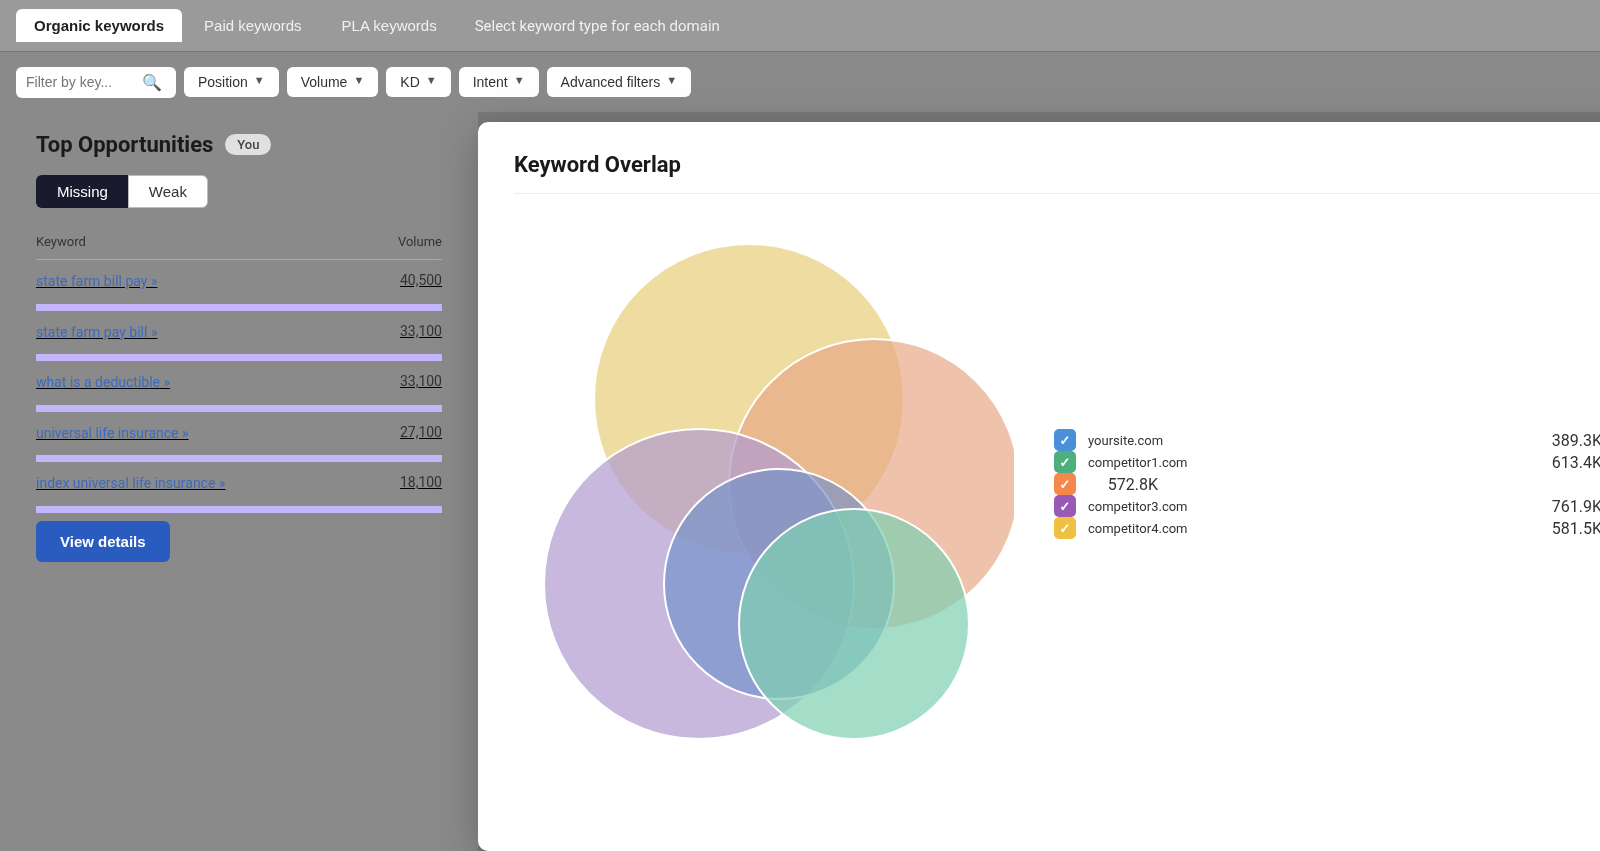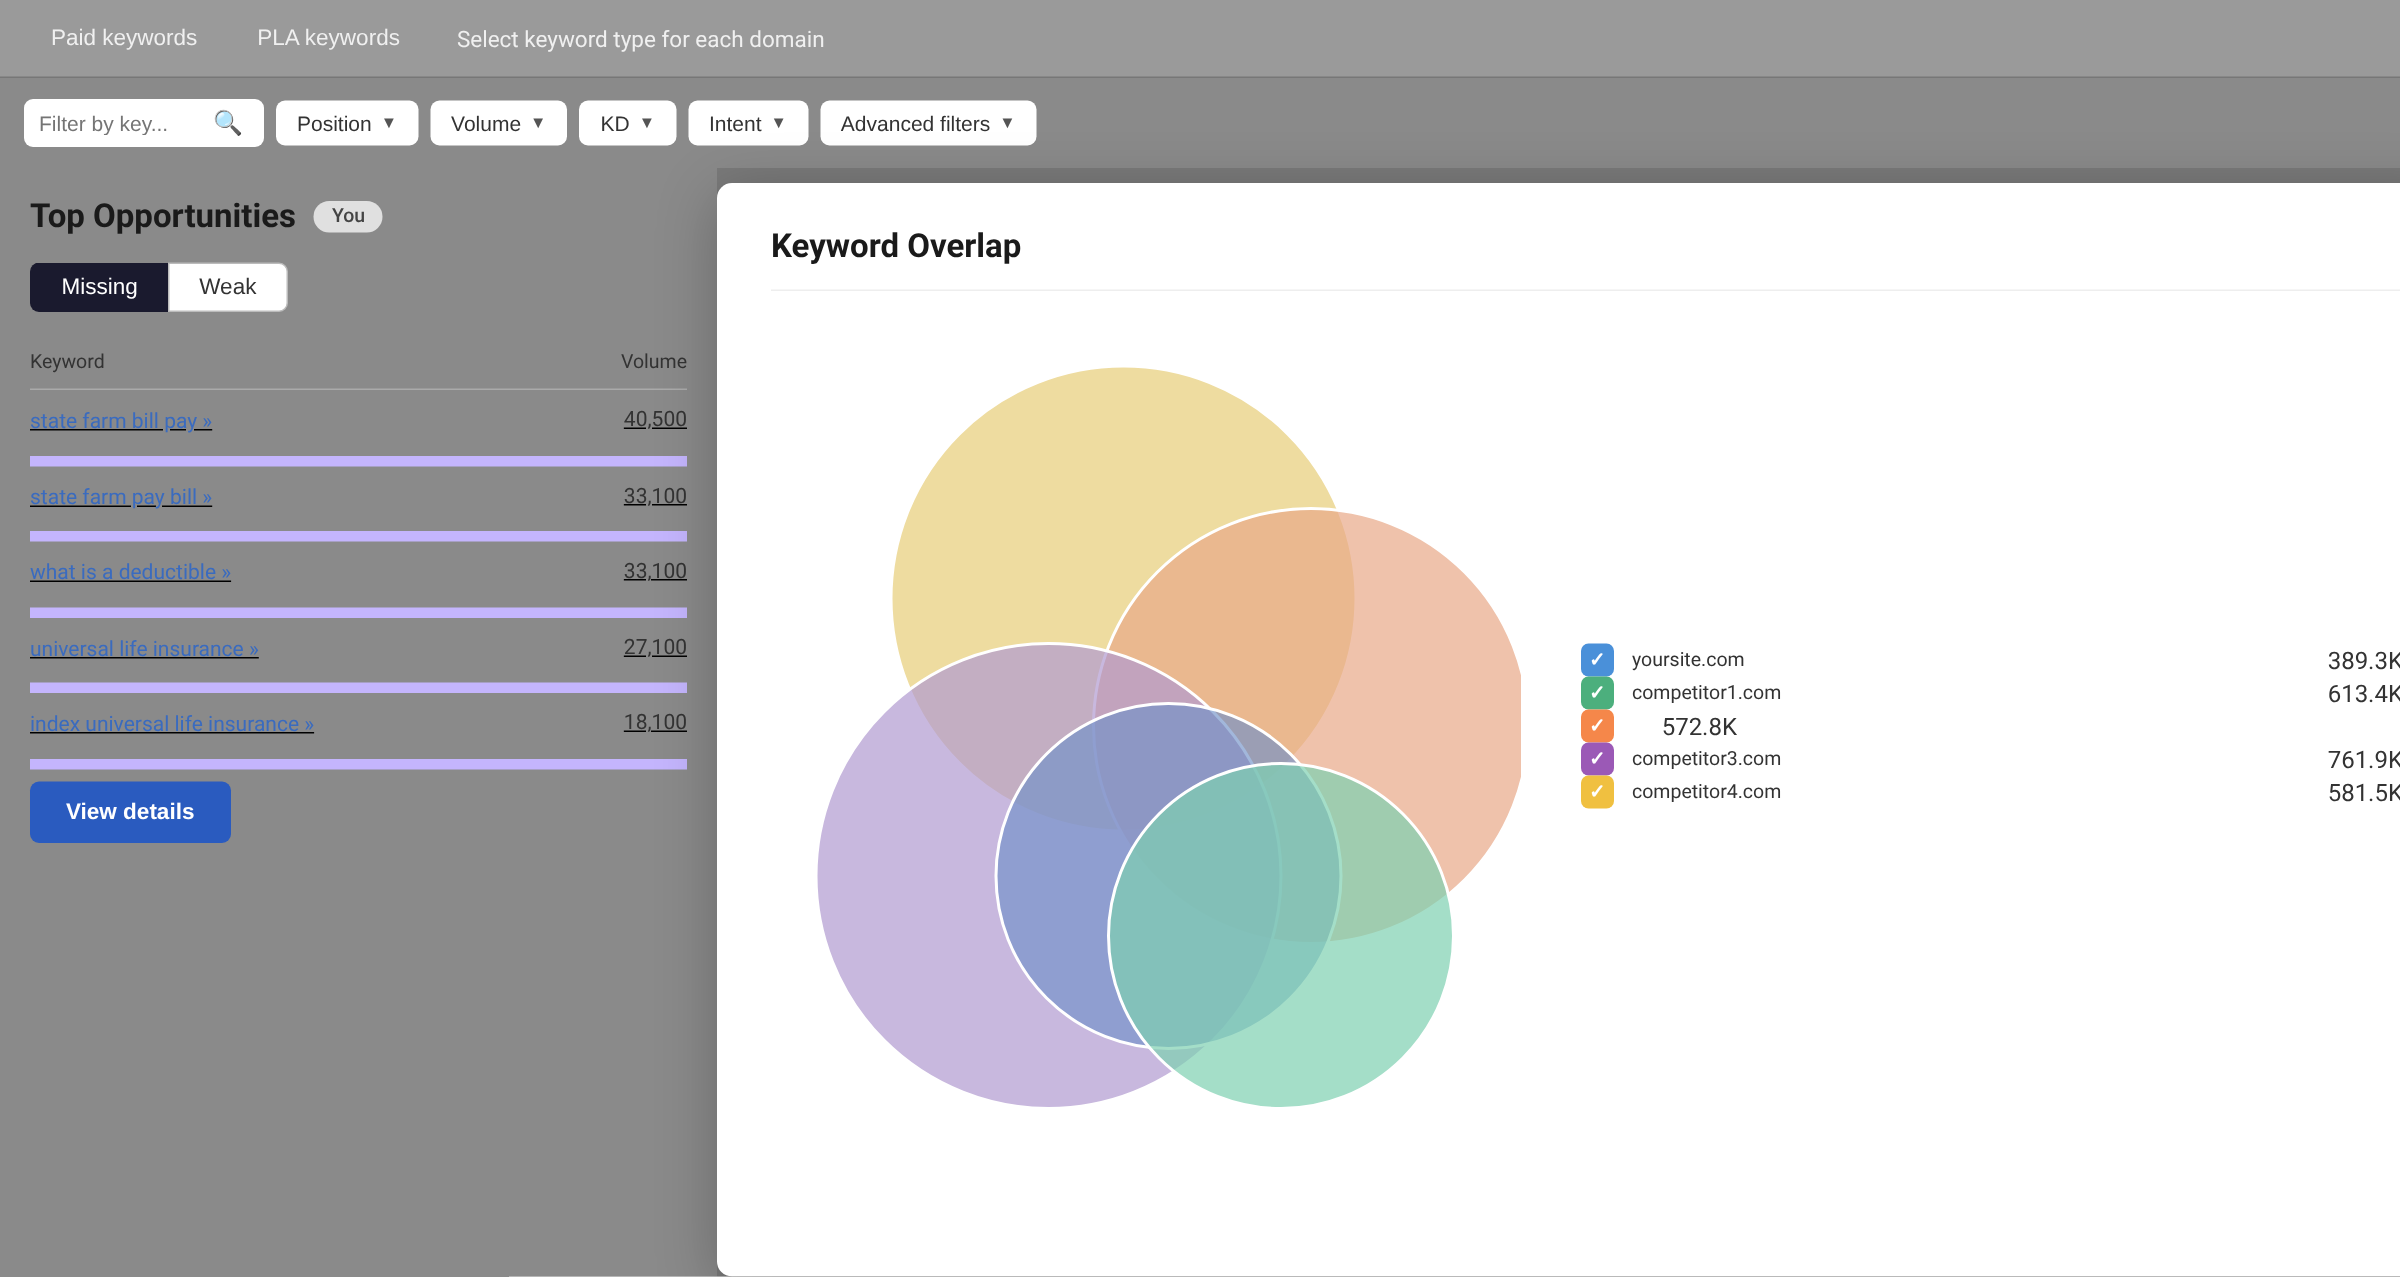--- a/index.html
+++ b/index.html
@@ -77,21 +77,20 @@
     }
     .search-icon-btn {
       background: none;
       border: none;
       cursor: pointer;
       color: #666;
       font-size: 16px;
     }
     .filter-btn {
       display: flex;
-      align-items: center;
       gap: 6px;
       background: #fff;
       border: none;
       border-radius: 6px;
       padding: 7px 14px;
       font-size: 14px;
       font-weight: 500;
       color: #333;
       cursor: pointer;
     }
@@ -104,21 +103,21 @@
     .main-area {
       display: flex;
       height: calc(851px - 52px - 60px);
       position: relative;
     }
 
     
     .left-panel {
       width: 478px;
       background: #8a8a8a;
-      padding: 20px 20px;
+      padding: 20px 36px;
       flex-shrink: 0;
     }
     .top-opp-header {
       display: flex;
       align-items: center;
       gap: 12px;
       margin-bottom: 18px;
     }
     .top-opp-title {
       font-size: 22px;
@@ -292,20 +291,21 @@
       color: #333;
       font-weight: 400;
       min-width: 70px;
       text-align: right;
     }
   </style>
 </head>
 <body>
 
 <div class="tab-bar">
+  <button class="tab active">Organic keywords</button>
   <button class="tab inactive">Paid keywords</button>
   <button class="tab inactive">PLA keywords</button>
   <a class="tab-link">Select keyword type for each domain</a>
 </div>
 
 <div class="filter-bar">
   <div class="filter-search">
     <input type="text" placeholder="Filter by key..." style="">
     <button class="search-icon-btn">🔍</button>
   </div>

